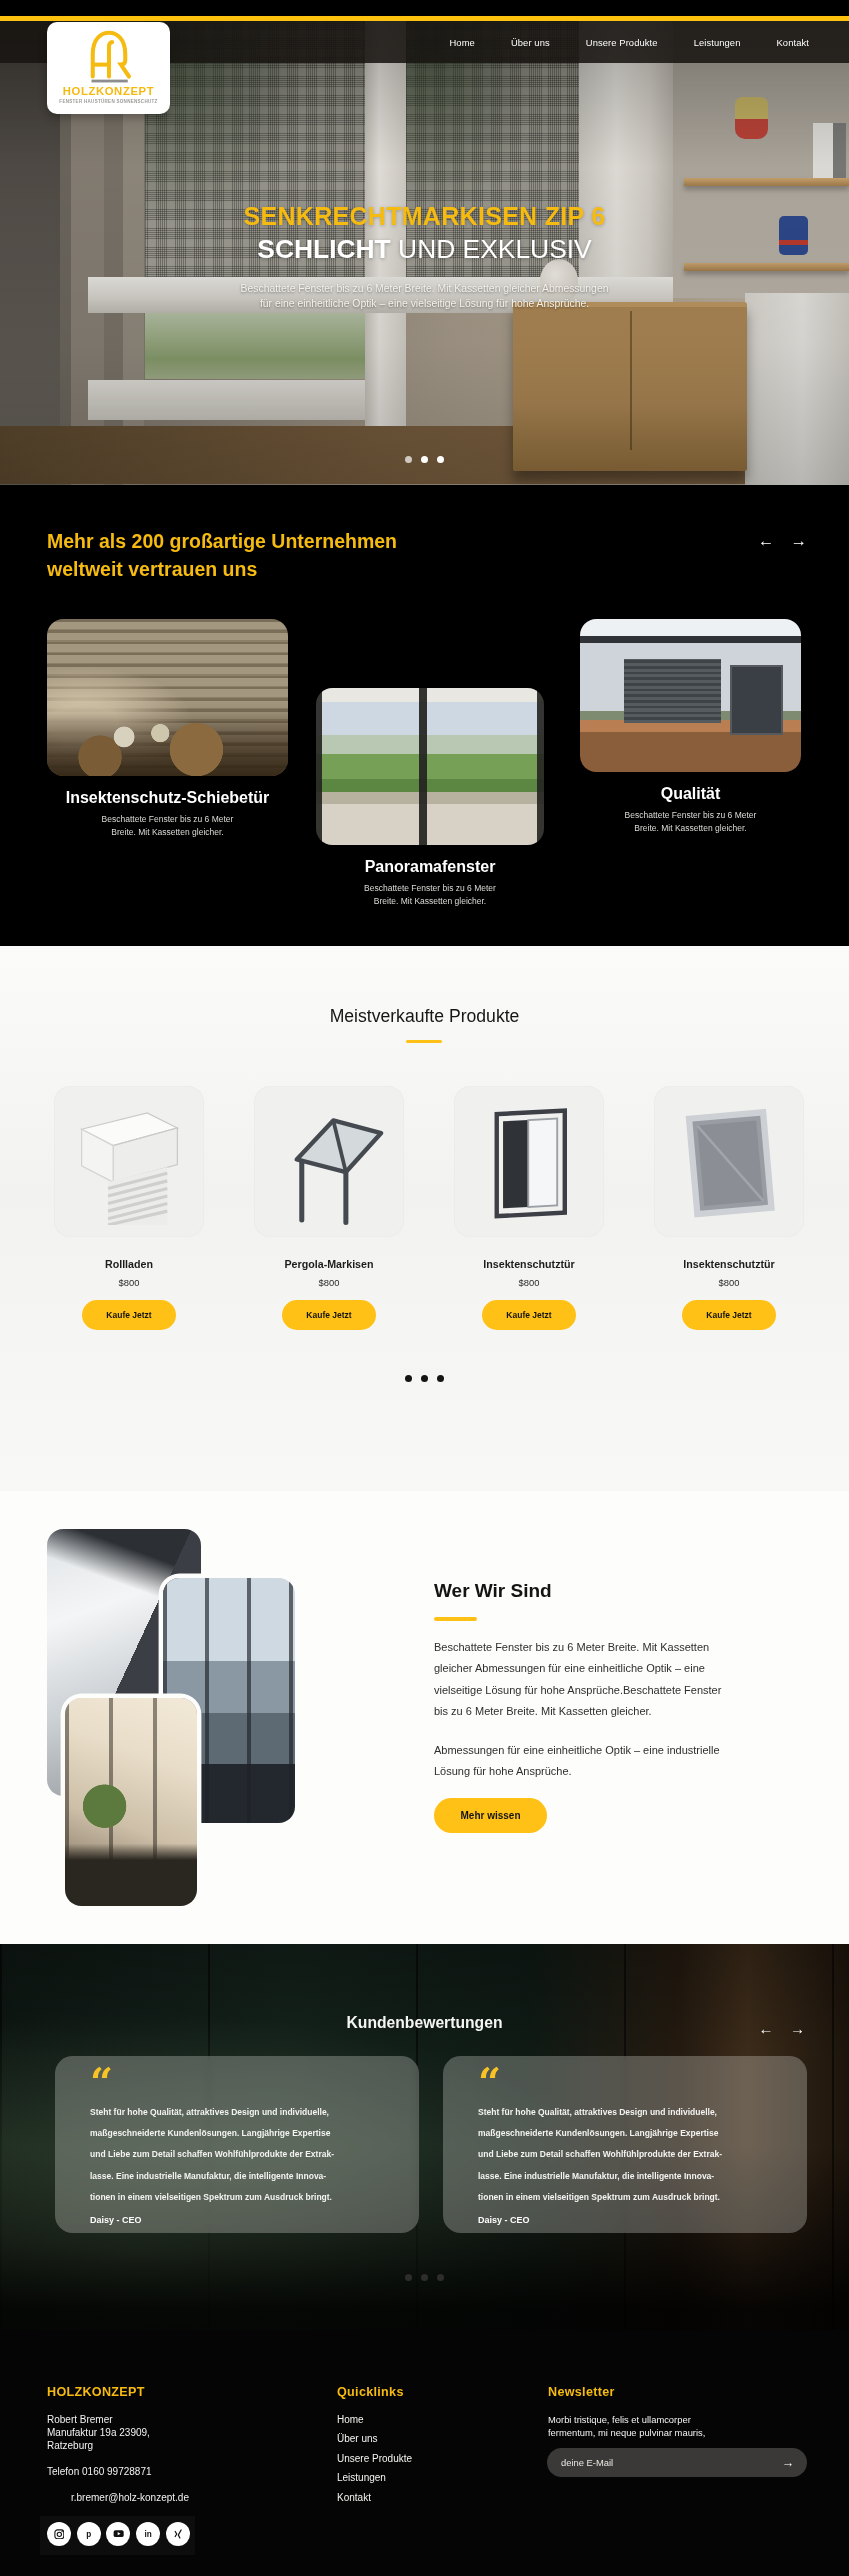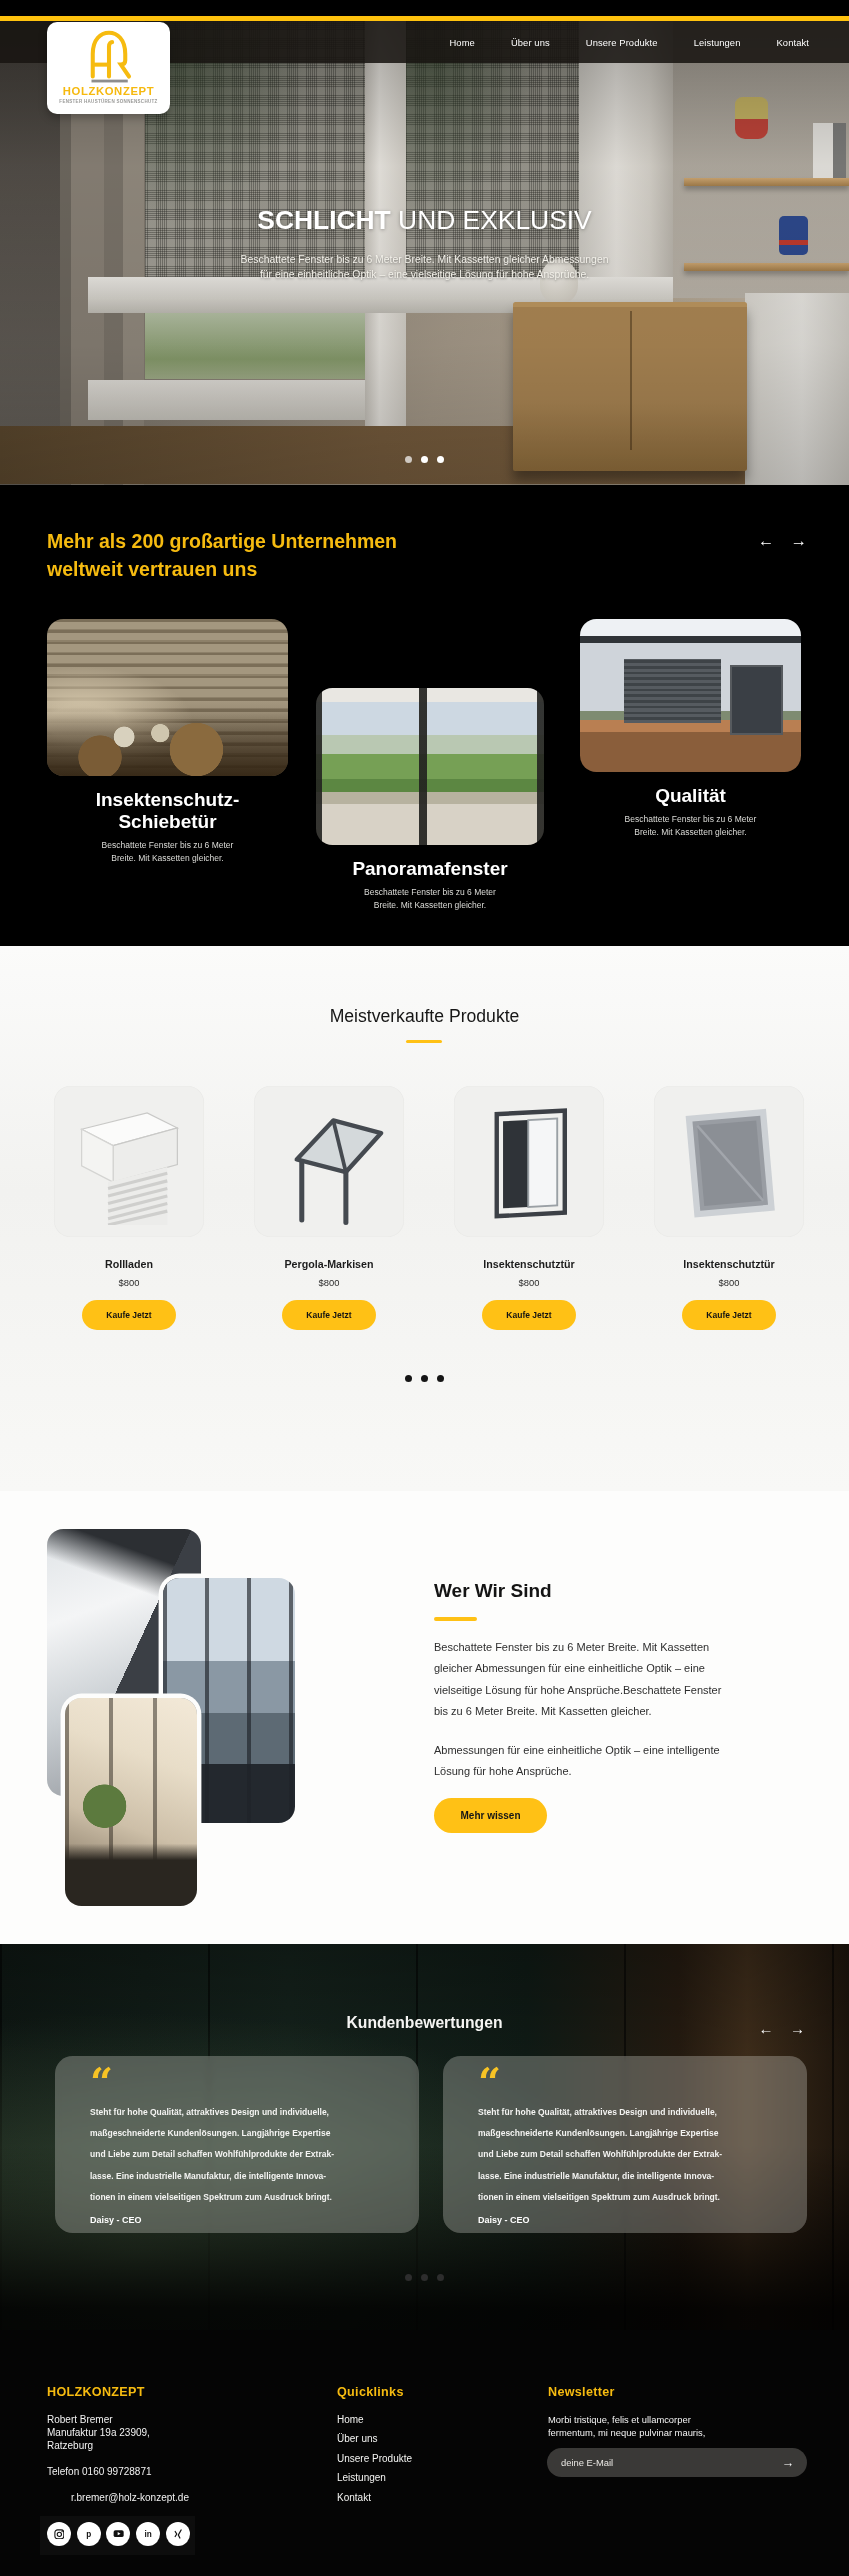--- a/index.html
+++ b/index.html
@@ -68,21 +68,21 @@
   .dot.dim { background:#cfc9c2; }
 
   
   #trust { position:absolute; left:0; top:469px; width:849px; height:461px; background:#000; }
   #trust h2 { position:absolute; left:47px; top:42px; color:#F6BB10; font-size:19.5px; font-weight:bold; line-height:28px; }
   .arrows { position:absolute; display:flex; gap:16.4px; color:#fff; font-size:16.4px; }
   #trust .arrows { right:42px; top:47px; }
   .arrows span { cursor:pointer; line-height:1; }
   .tcard { position:absolute; text-align:center; }
   .tcard .timg { width:100%; border-radius:16.4px; position:relative; overflow:hidden; }
-  .tcard h3 { color:#fff; font-size:19px; font-weight:bold; margin-top:12.6px; }
+  .tcard h3 { color:#fff; font-size:16px; font-weight:bold; margin-top:12.6px; }
   .tcard p { color:#dcdcd8; font-size:8.5px; line-height:13.2px; margin-top:6.3px; }
   #tcard1 { left:47px;  top:134px; width:241px; }
   #tcard2 { left:316px; top:203px; width:228px; }
   #tcard3 { left:580px; top:134px; width:221px; }
   #tcard1 .timg { height:157px; background:
       linear-gradient(180deg, rgba(0,0,0,0) 52%, rgba(40,26,12,.55) 100%),
       radial-gradient(ellipse at 15% 66%, rgba(216,202,174,.85) 0 12%, rgba(150,128,96,0) 38%),
       repeating-linear-gradient(0deg, #a4977f 0 7.5px, #7b6e58 7.5px 10px, #8d8069 10px 11.3px); }
   .wicker { position:absolute; left:0; right:0; bottom:0; height:40%; background:
       radial-gradient(circle at 32% 38%, #d8d1be 0 10px, transparent 10.7px),
@@ -222,20 +222,21 @@
         <path d="M12 76 V40 C12 16 25 6 38 6 C51 6 64 16 64 40 V50 C64 55 61 57 57 57 L70 76" fill="none" stroke="#F6BB10" stroke-width="6.5" stroke-linecap="round"></path>
         <path d="M38 76 V28 C38 23 41 21 43 21" fill="none" stroke="#F6BB10" stroke-width="6.5" stroke-linecap="round"></path>
         <path d="M12 57 H38" stroke="#F6BB10" stroke-width="6.5"></path>
         <rect x="10" y="81" width="58" height="4.5" fill="#8d8d8d"></rect>
       </svg>
       <div class="brandname">HOLZKONZEPT</div>
       <div class="brandtag">FENSTER HAUSTÜREN SONNENSCHUTZ</div>
     </div>
 
     <div class="abs" id="herocopy">
+      <h1>SENKRECHTMARKISEN ZIP 6</h1>
       <h2><b>SCHLICHT</b><span> UND EXKLUSIV</span></h2>
       <p class="pre">Beschattete Fenster bis zu 6 Meter Breite. Mit Kassetten gleicher Abmessungen
 für eine einheitliche Optik – eine vielseitige Lösung für hohe Ansprüche.</p>
     </div>
 
     <div class="abs dots" id="herodots">
       <span class="dot dim"></span>
       <span class="dot"></span>
       <span class="dot"></span>
     </div>
@@ -357,21 +358,21 @@
       <div class="cimg cimg-a"></div>
       <div class="cimg cimg-b"></div>
       <div class="cimg cimg-c"></div>
     </div>
     <h2>Wer Wir Sind</h2>
     <div class="yline"></div>
     <p class="apara pre" id="apara1">Beschattete Fenster bis zu 6 Meter Breite. Mit Kassetten
 gleicher Abmessungen für eine einheitliche Optik – eine
 vielseitige Lösung für hohe Ansprüche.Beschattete Fenster
 bis zu 6 Meter Breite. Mit Kassetten gleicher.</p>
-    <p class="apara pre" id="apara2">Abmessungen für eine einheitliche Optik – eine intelligente
+    <p class="apara pre" id="apara2">Abmessungen für eine einheitliche Optik – eine industrielle
 Lösung für hohe Ansprüche.</p>
     <button class="cta">Mehr wissen</button>
   </section>
 
   <section id="reviews">
     <h2>Kundenbewertungen</h2>
     <div class="arrows">
       <span>←</span>
       <span>→</span>
     </div>

